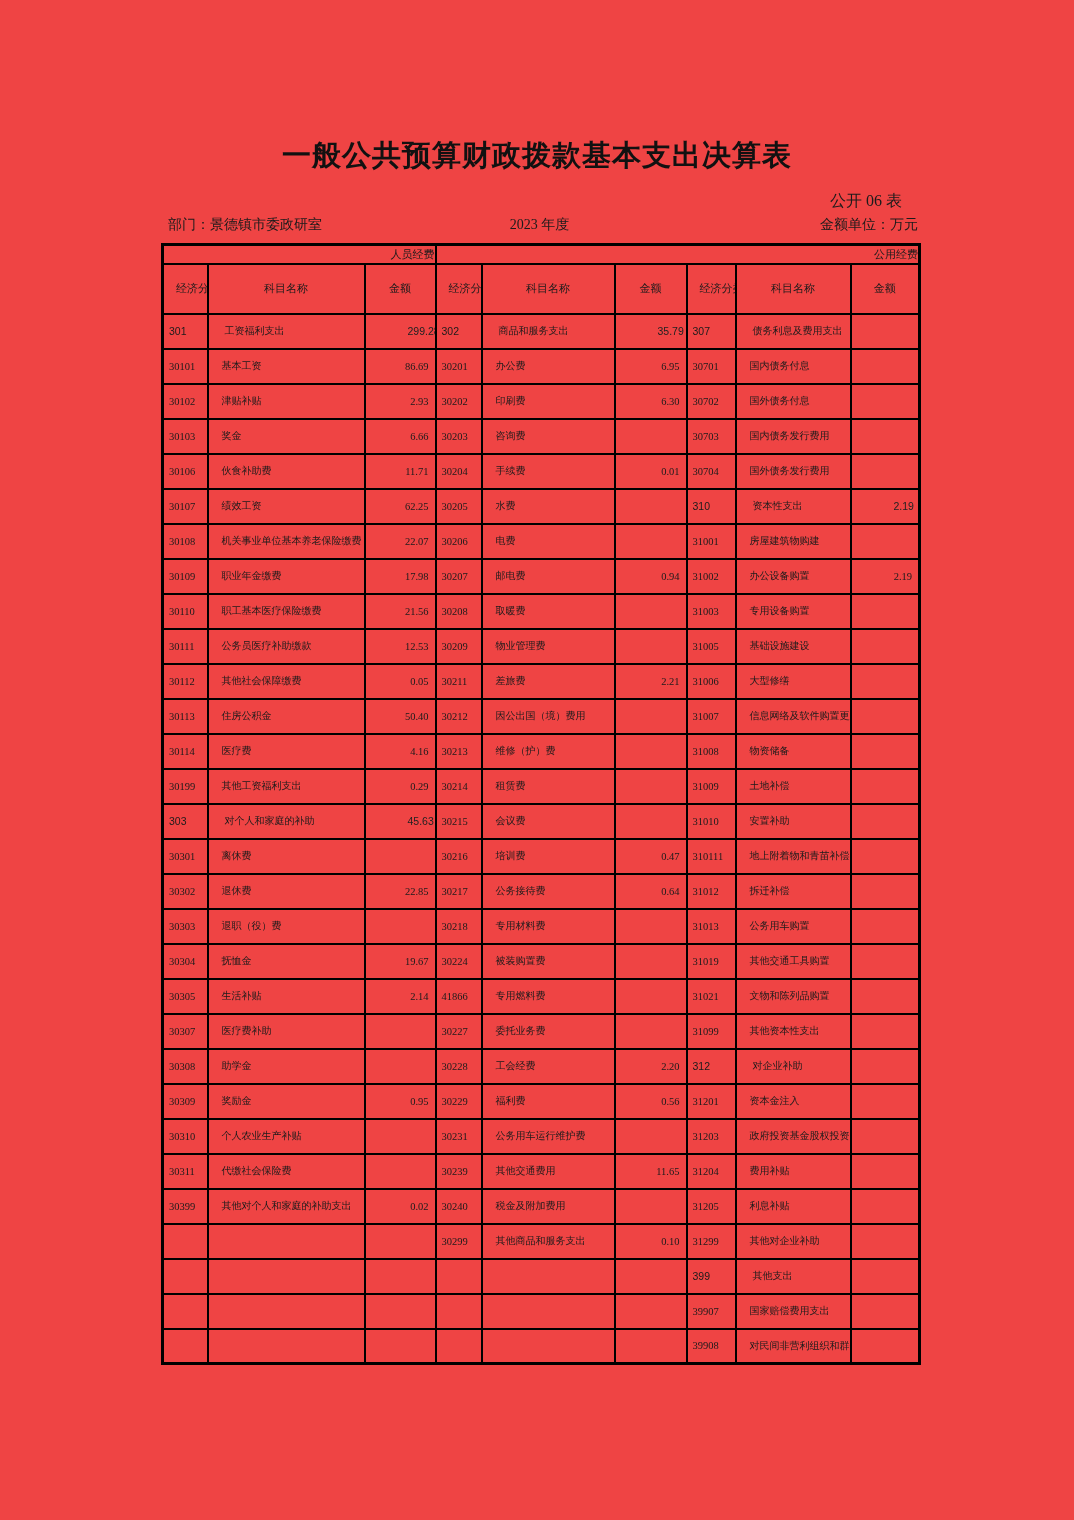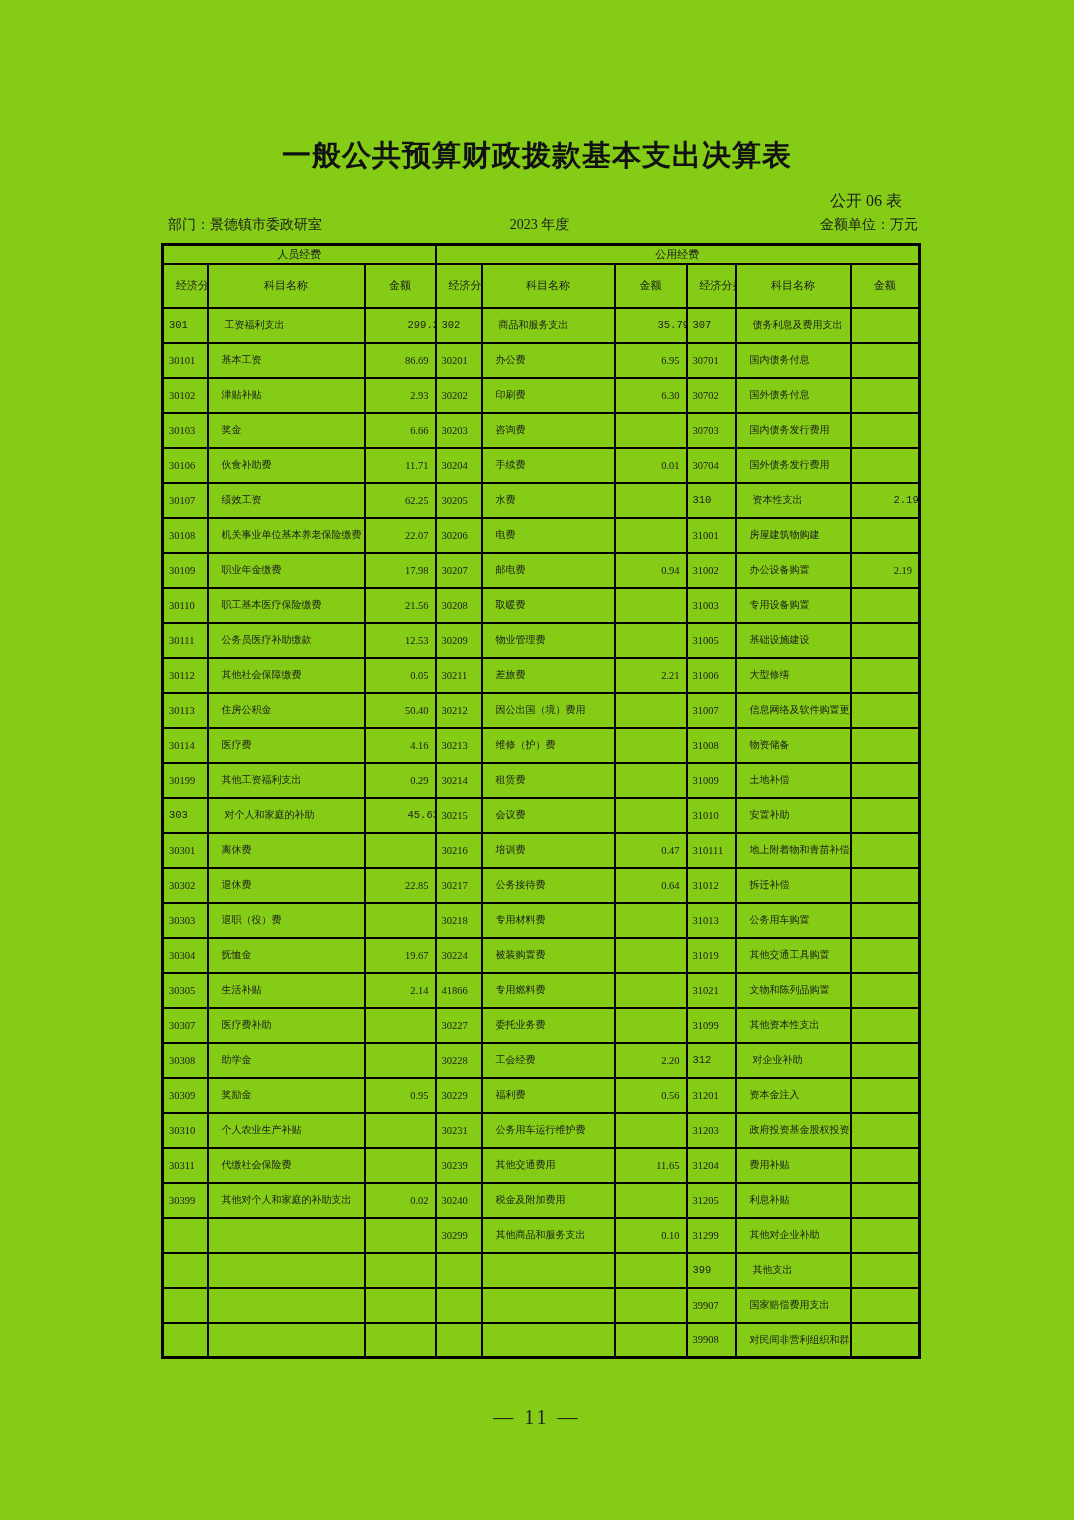--- a/index.html
+++ b/index.html
@@ -1,18 +1,18 @@
 <!DOCTYPE html>
 <html><head>
 <meta charset="utf-8">
 <style>
   * { margin:0; padding:0; box-sizing:border-box; }
   html,body { background:#ffffff; }
   .page {
-    position:relative; width:1074px; height:1520px; background:#84cc16;
+    position:relative; width:1074px; height:1520px; background:#ef4444;
     font-family:"Liberation Serif", serif; color:#1b1b1b; overflow:hidden;
   }
   .title {
     position:absolute; top:136px; left:0; width:100%;
     text-align:center; font-family:"Liberation Sans", sans-serif;
     font-weight:bold; font-size:29px; letter-spacing:1px; color:#111;
   }
   .code-line {
     position:absolute; top:191px; right:172px; font-size:16px; color:#1b1b1b;
   }
@@ -24,27 +24,27 @@
   .meta .unit { position:absolute; right:0; top:0; }
   table.budget {
     position:absolute; top:243px; left:161px; width:757px;
     border-collapse:collapse; table-layout:fixed;
     border:3px solid #000;
   }
   table.budget th, table.budget td {
     border:2px solid #000; overflow:hidden; white-space:nowrap;
     font-weight:normal; color:#1b1b1b;
   }
-  tr.group-row th { height:19px; font-size:11px; text-align:center; padding:0; }
-  tr.col-row th { height:44px; font-size:11px; text-align:center; padding:12px; }
+  tr.group-row th { height:19px; font-size:11px; text-align:right; padding:0; }
+  tr.col-row th { height:50px; font-size:11px; text-align:center; padding:12px; }
   tbody tr { height:35px; }
   td.code { font-size:10.5px; text-align:left; padding-left:5px; }
   td.name { font-size:10px; text-align:left; padding-left:13px; }
   td.amt  { font-size:10.5px; text-align:right; padding-right:6px; color:#333; }
-  .b { font-family:Liberation Mono, monospace; font-weight:bold; color:#000; }
+  .b { font-family:Liberation Sans, sans-serif; font-weight:bold; color:#000; }
   td.name.b { padding-left:16px; }
   td.amt.b { color:#222;padding-left:42px; }
   .sep { border-left-width:4px; }
   .footer {
     position:absolute; top:1406px; left:0; width:100%;
     text-align:center; font-size:20px; color:#222; letter-spacing:3px;
   }
 </style>
 </head>
 <body>
@@ -417,15 +417,14 @@
           <td class="code sep"></td>
           <td class="name"></td>
           <td class="amt"></td>
           <td class="code sep">39908</td>
           <td class="name">对民间非营利组织和群众</td>
           <td class="amt"></td>
         </tr>
       </tbody>
   </table>
 
-  <div class="footer">— 11 —</div>
 
 </div>
 
 </body></html>

